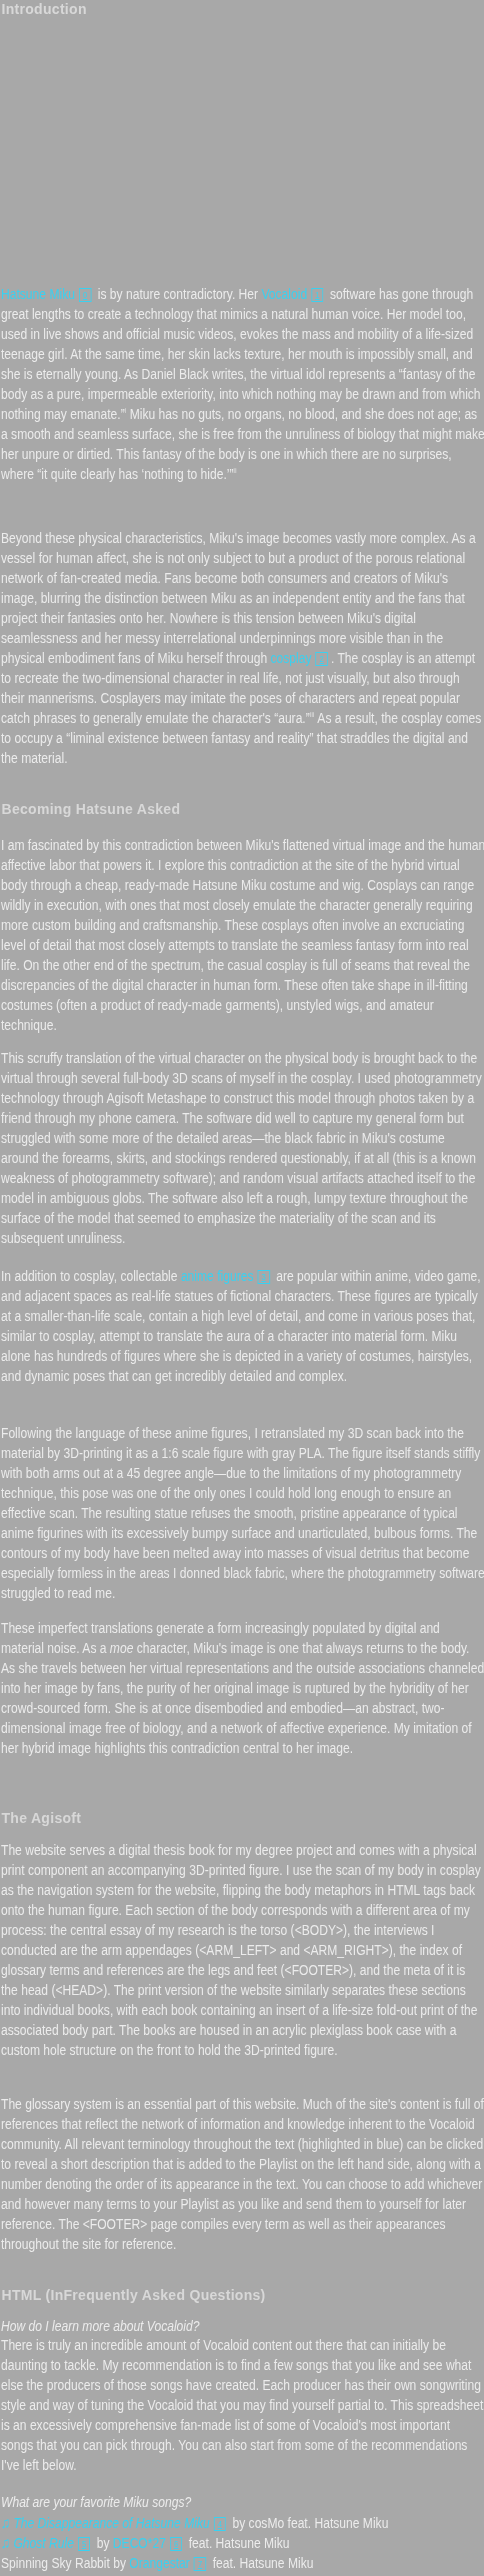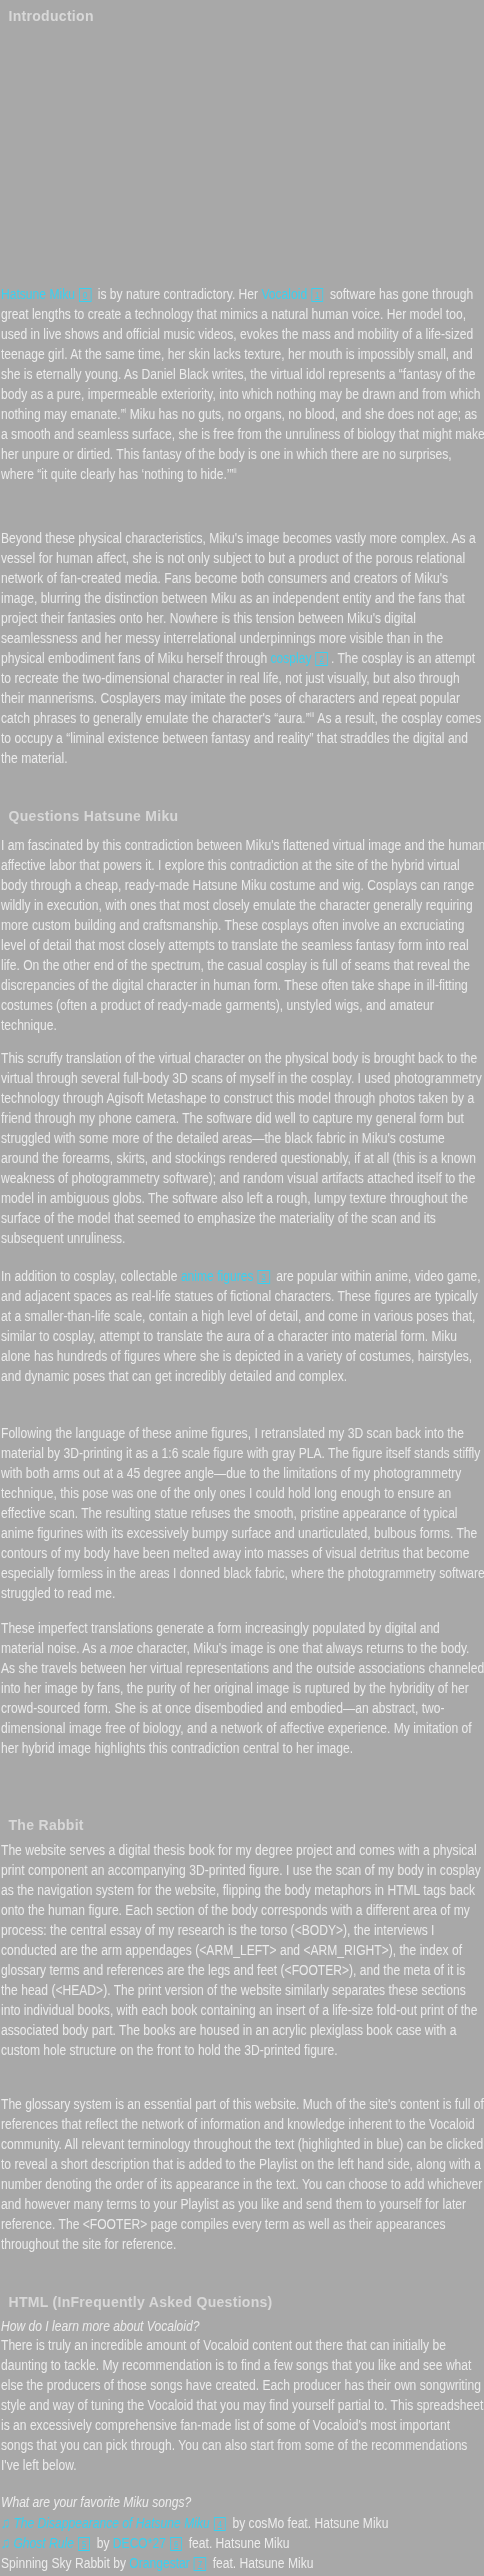--- a/index.html
+++ b/index.html
@@ -18,21 +18,21 @@
   .page{position:relative;width:484px;height:3479px;}
   
   .tx{
     position:absolute;left:1px;width:621px;margin:0;
     transform:scaleX(0.78);transform-origin:0 0;
     font-size:15.5px;line-height:20px;font-weight:400;
     color:var(--text);
   }
   .q{font-style:italic;}
   .hd{
-    position:absolute;left:1.5px;margin:7px;
+    position:absolute;left:1.5px;margin:0;
     font-size:14px;line-height:17.5px;font-weight:700;letter-spacing:0.3px;
     color:var(--heading);
   }
   .song-line{display:block;}
   .seg-t{}
   .seg-em{font-style:italic;}
   .seg-link{color:var(--accent);cursor:pointer;}
   .seg-emlink{color:var(--accent);font-style:italic;cursor:pointer;}
   .seg-note{color:var(--accent);font-style:italic;}
   .seg-sup{font-size:7.2px;vertical-align:5.7px;letter-spacing:0.5px;line-height:0;}
@@ -47,28 +47,28 @@
 </style>
 </head>
 <body style="background: rgb(168, 168, 168);">
 
 <div class="page">
 
   <h1 class="hd" style="top:1px">Introduction</h1>
   <p class="tx" style="top:284px"><span class="seg-link">Hatsune Miku</span><span class="seg-box">0</span><span class="seg-t"> is by nature contradictory. Her </span><span class="seg-link">Vocaloid</span><span class="seg-box">1</span><span class="seg-t"> software has gone through great lengths to create a technology that mimics a natural human voice. Her model too, used in live shows and official music videos, evokes the mass and mobility of a life-sized teenage girl. At the same time, her skin lacks texture, her mouth is impossibly small, and she is eternally young. As Daniel Black writes, the virtual idol represents a “fantasy of the body as a pure, impermeable exteriority, into which nothing may be drawn and from which nothing may emanate.”</span><span class="seg-sup">i</span><span class="seg-t"> Miku has no guts, no organs, no blood, and she does not age; as a smooth and seamless surface, she is free from the unruliness of biology that might make her unpure or dirtied. This fantasy of the body is one in which there are no surprises, where “it quite clearly has ‘nothing to hide.’”</span><span class="seg-sup">ii</span></p>
   <p class="tx" style="top:528px"><span class="seg-t">Beyond these physical characteristics, Miku's image becomes vastly more complex. As a vessel for human affect, she is not only subject to but a product of the porous relational network of fan-created media. Fans become both consumers and creators of Miku's image, blurring the distinction between Miku as an independent entity and the fans that project their fantasies onto her. Nowhere is this tension between Miku's digital seamlessness and her messy interrelational underpinnings more visible than in the physical embodiment fans of Miku herself through </span><span class="seg-link">cosplay</span><span class="seg-box">2</span><span class="seg-t">. The cosplay is an attempt to recreate the two-dimensional character in real life, not just visually, but also through their mannerisms. Cosplayers may imitate the poses of characters and repeat popular catch phrases to generally emulate the character's “aura.”</span><span class="seg-sup">iii</span><span class="seg-t"> As a result, the cosplay comes to occupy a “liminal existence between fantasy and reality” that straddles the digital and the material.</span></p>
 
-  <h2 class="hd" style="top:801px">Questions Hatsune Miku</h2>
+  <h2 class="hd" style="top:801px">Becoming Hatsune Asked</h2>
   <p class="tx" style="top:835px">I am fascinated by this contradiction between Miku's flattened virtual image and the human affective labor that powers it. I explore this contradiction at the site of the hybrid virtual body through a cheap, ready-made Hatsune Miku costume and wig. Cosplays can range wildly in execution, with ones that most closely emulate the character generally requiring more custom building and craftsmanship. These cosplays often involve an excruciating level of detail that most closely attempts to translate the seamless fantasy form into real life. On the other end of the spectrum, the casual cosplay is full of seams that reveal the discrepancies of the digital character in human form. These often take shape in ill-fitting costumes (often a product of ready-made garments), unstyled wigs, and amateur technique.</p>
   <p class="tx" style="top:1048px">This scruffy translation of the virtual character on the physical body is brought back to the virtual through several full-body 3D scans of myself in the cosplay. I used photogrammetry technology through Agisoft Metashape to construct this model through photos taken by a friend through my phone camera. The software did well to capture my general form but struggled with some more of the detailed areas—the black fabric in Miku's costume around the forearms, skirts, and stockings rendered questionably, if at all (this is a known weakness of photogrammetry software); and random visual artifacts attached itself to the model in ambiguous globs. The software also left a rough, lumpy texture throughout the surface of the model that seemed to emphasize the materiality of the scan and its subsequent unruliness.</p>
   <p class="tx" style="top:1266px"><span class="seg-t">In addition to cosplay, collectable </span><span class="seg-link">anime figures</span><span class="seg-box">3</span><span class="seg-t"> are popular within anime, video game, and adjacent spaces as real-life statues of fictional characters. These figures are typically at a smaller-than-life scale, contain a high level of detail, and come in various poses that, similar to cosplay, attempt to translate the aura of a character into material form. Miku alone has hundreds of figures where she is depicted in a variety of costumes, hairstyles, and dynamic poses that can get incredibly detailed and complex.</span></p>
   <p class="tx" style="top:1423px">Following the language of these anime figures, I retranslated my 3D scan back into the material by 3D-printing it as a 1:6 scale figure with gray PLA. The figure itself stands stiffly with both arms out at a 45 degree angle—due to the limitations of my photogrammetry technique, this pose was one of the only ones I could hold long enough to ensure an effective scan. The resulting statue refuses the smooth, pristine appearance of typical anime figurines with its excessively bumpy surface and unarticulated, bulbous forms. The contours of my body have been melted away into masses of visual detritus that become especially formless in the areas I donned black fabric, where the photogrammetry software struggled to read me.</p>
   <p class="tx" style="top:1618px"><span class="seg-t">These imperfect translations generate a form increasingly populated by digital and material noise. As a </span><span class="seg-em">moe</span><span class="seg-t"> character, Miku's image is one that always returns to the body. As she travels between her virtual representations and the outside associations channeled into her image by fans, the purity of her original image is ruptured by the hybridity of her crowd-sourced form. She is at once disembodied and embodied—an abstract, two-dimensional image free of biology, and a network of affective experience. My imitation of her hybrid image highlights this contradiction central to her image.</span></p>
 
-  <h2 class="hd" style="top:1810px">The Rabbit</h2>
+  <h2 class="hd" style="top:1810px">The Agisoft</h2>
   <p class="tx" style="top:1840px">The website serves a digital thesis book for my degree project and comes with a physical print component an accompanying 3D-printed figure. I use the scan of my body in cosplay as the navigation system for the website, flipping the body metaphors in HTML tags back onto the human figure. Each section of the body corresponds with a different area of my process: the central essay of my research is the torso (&lt;BODY&gt;), the interviews I conducted are the arm appendages (&lt;ARM_LEFT&gt; and &lt;ARM_RIGHT&gt;), the index of glossary terms and references are the legs and feet (&lt;FOOTER&gt;), and the meta of it is the head (&lt;HEAD&gt;). The print version of the website similarly separates these sections into individual books, with each book containing an insert of a life-size fold-out print of the associated body part. The books are housed in an acrylic plexiglass book case with a custom hole structure on the front to hold the 3D-printed figure.</p>
   <p class="tx" style="top:2094px">The glossary system is an essential part of this website. Much of the site's content is full of references that reflect the network of information and knowledge inherent to the Vocaloid community. All relevant terminology throughout the text (highlighted in blue) can be clicked to reveal a short description that is added to the Playlist on the left hand side, along with a number denoting the order of its appearance in the text. You can choose to add whichever and however many terms to your Playlist as you like and send them to yourself for later reference. The &lt;FOOTER&gt; page compiles every term as well as their appearances throughout the site for reference.</p>
 
   <h2 class="hd" style="top:2287px">HTML (InFrequently Asked Questions)</h2>
   <p class="tx q" style="top:2316px">How do I learn more about Vocaloid?</p>
   <p class="tx" style="top:2335px">There is truly an incredible amount of Vocaloid content out there that can initially be daunting to tackle. My recommendation is to find a few songs that you like and see what else the producers of those songs have created. Each producer has their own songwriting style and way of tuning the Vocaloid that you may find yourself partial to. This spreadsheet is an excessively comprehensive fan-made list of some of Vocaloid's most important songs that you can pick through. You can also start from some of the recommendations I've left below.</p>
 
   <p class="tx q" style="top:2492px">What are your favorite Miku songs?</p>
   <div class="tx" style="top:2513px">
     <span class="song-line"><span class="seg-note">♫ </span><span class="seg-emlink">The Disappearance of Hatsune Miku</span><span class="seg-box">4</span><span class="seg-t"> by cosMo feat. Hatsune Miku</span></span>

